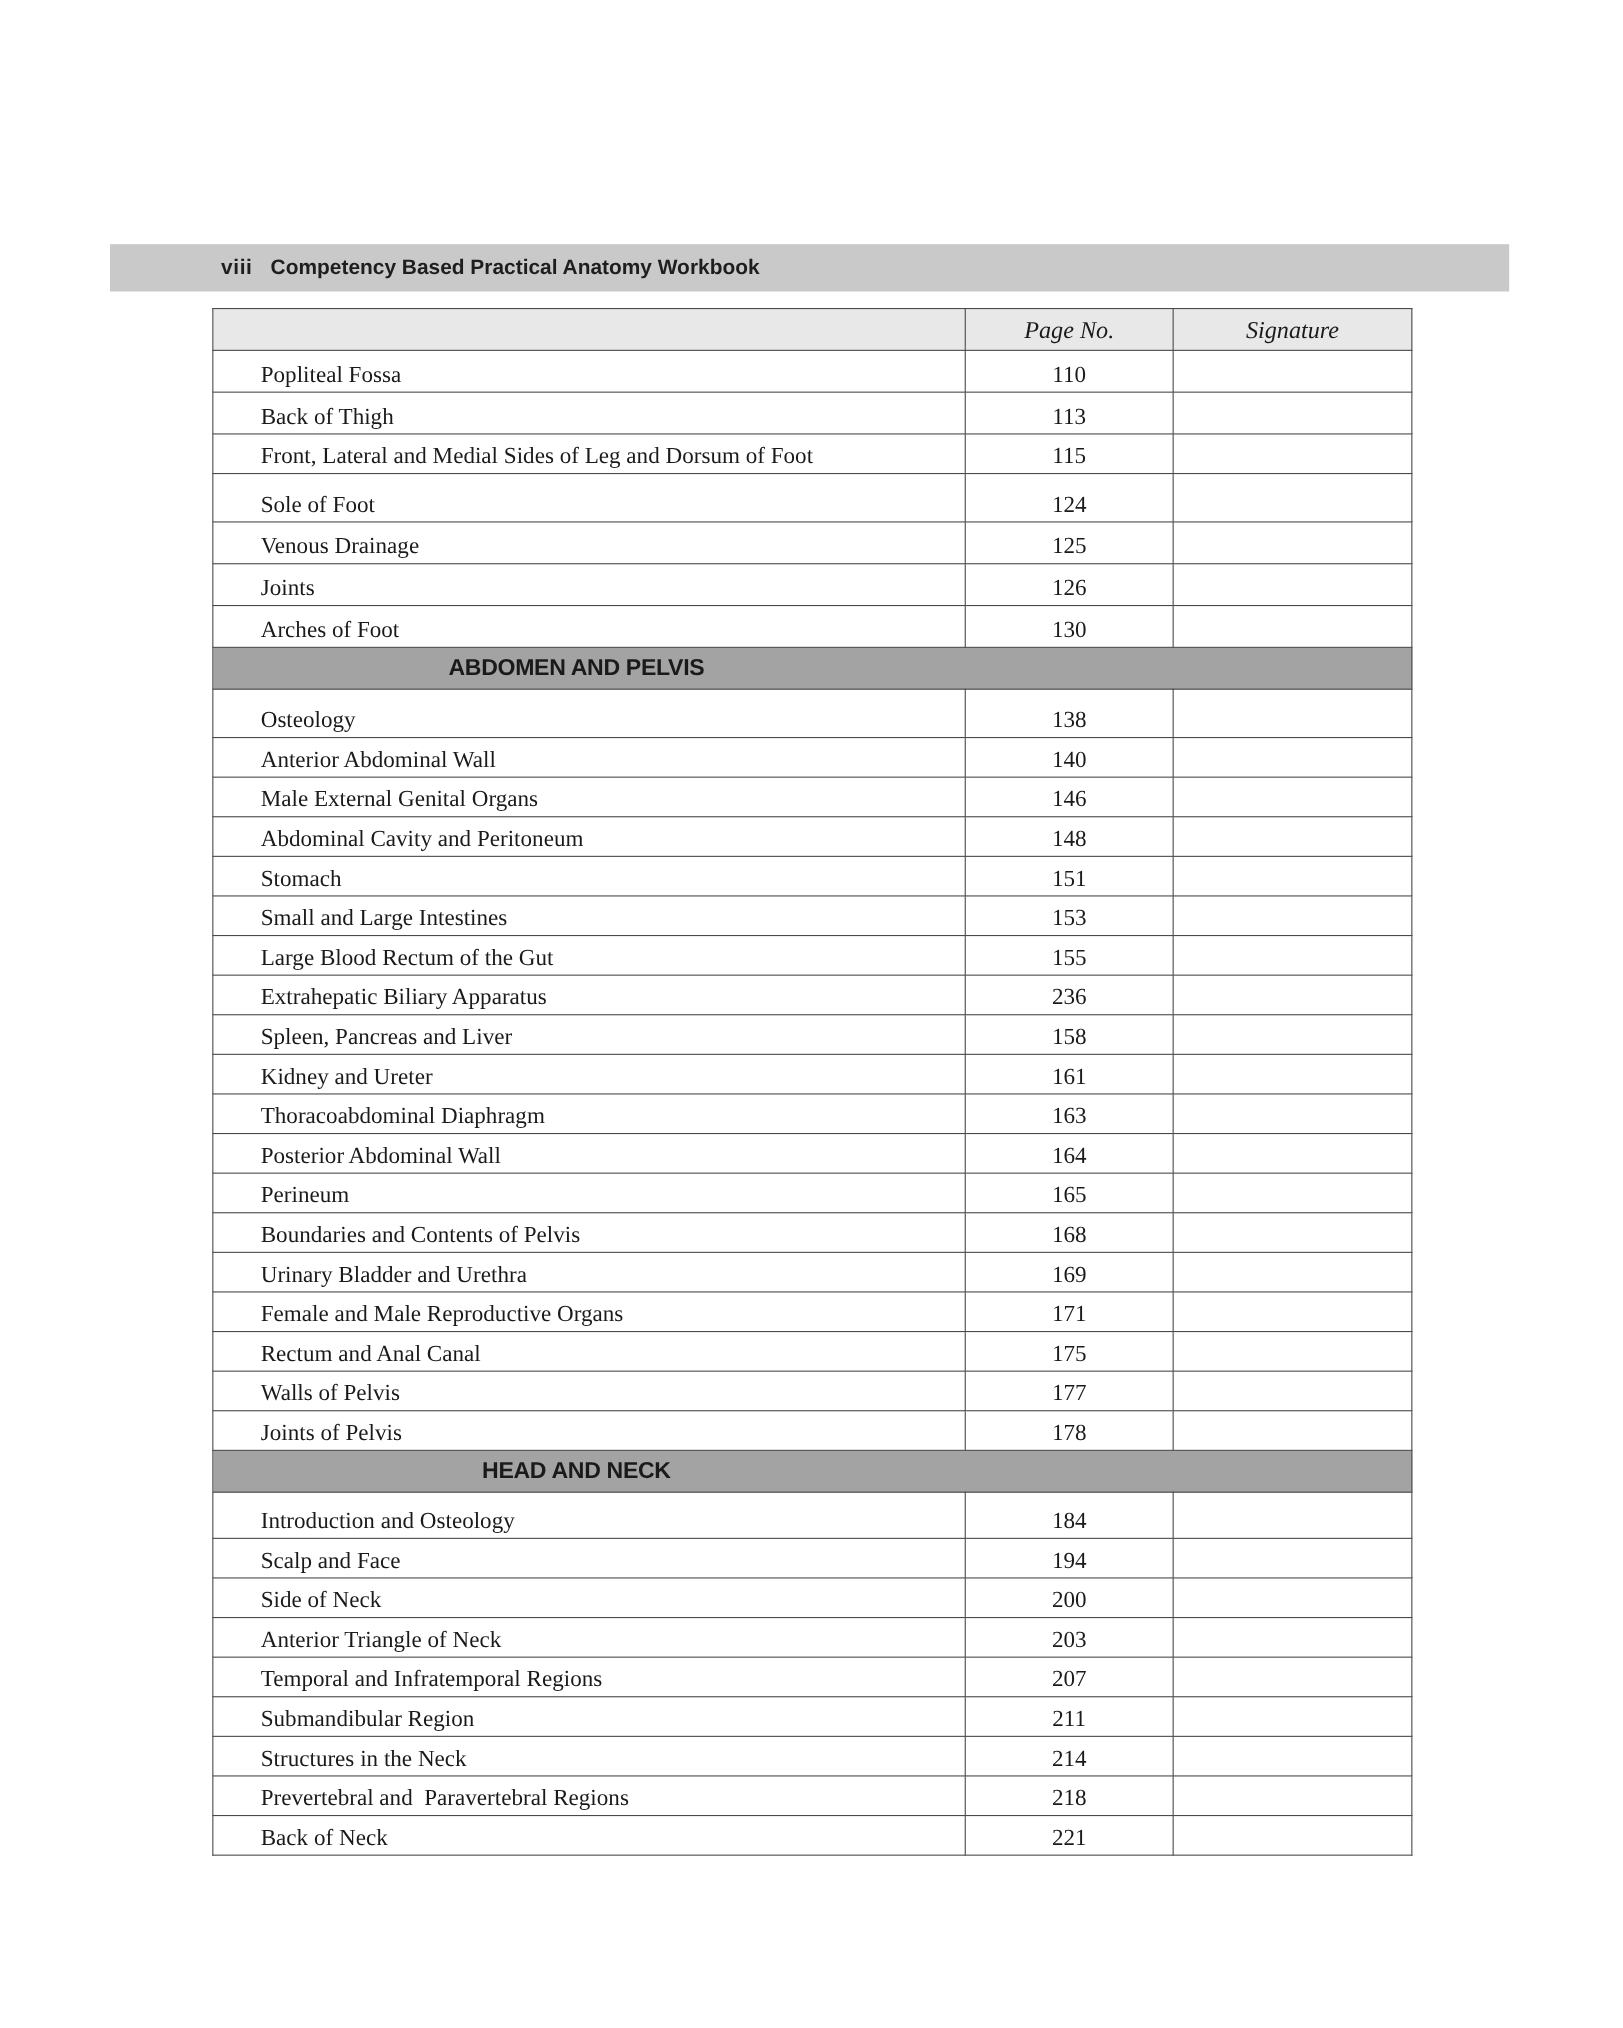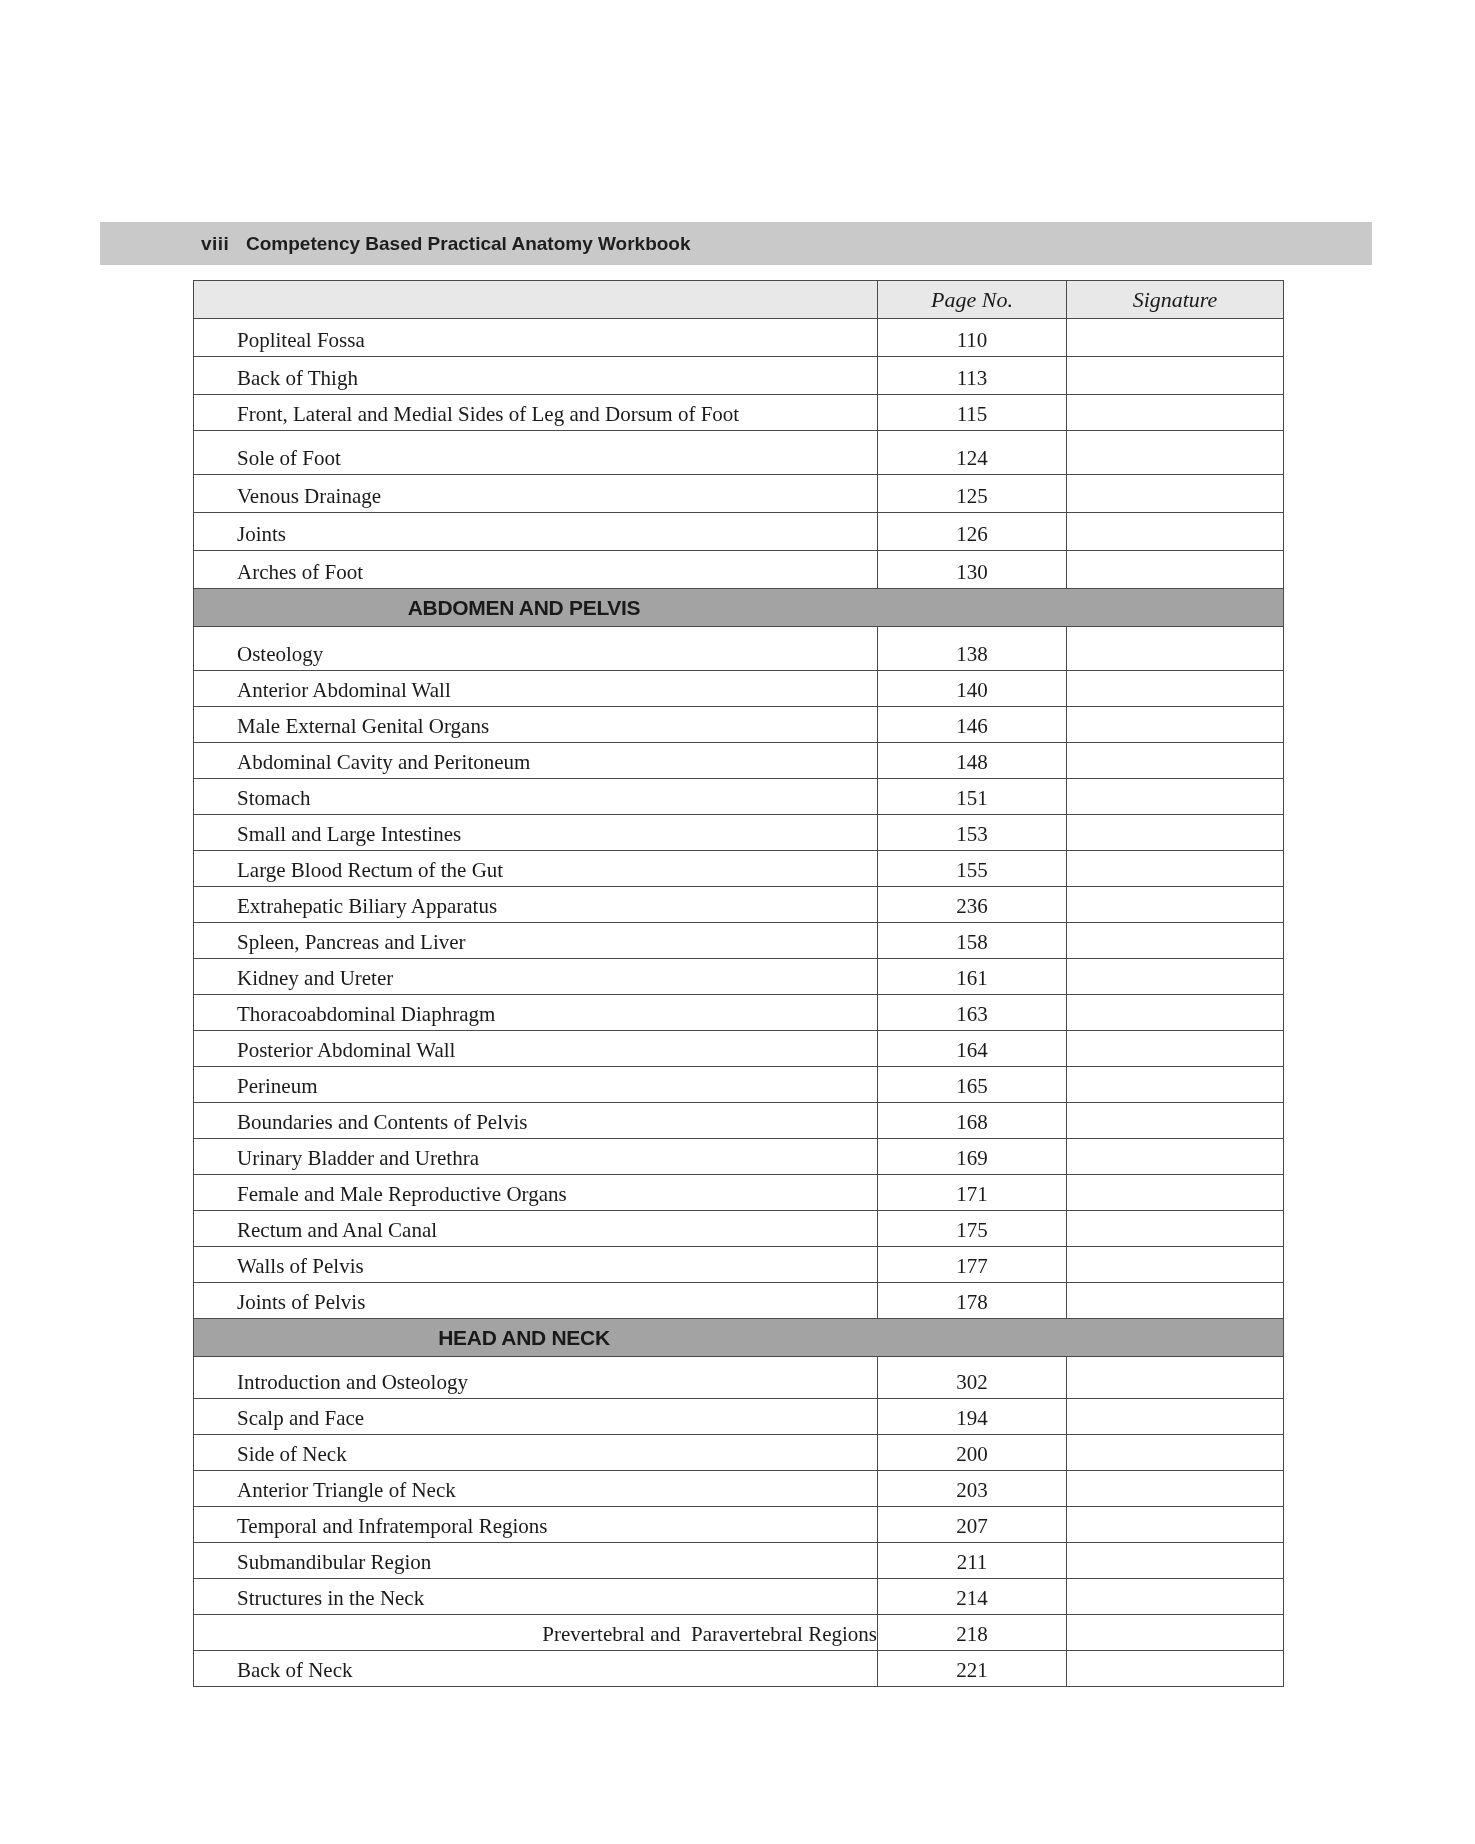--- a/index.html
+++ b/index.html
@@ -199,21 +199,21 @@
       <td class="sig"></td>
     </tr>
 
     <tr class="section">
       <td colspan="3">
           <span class="section-label">HEAD AND NECK</span>
         </td>
     </tr>
     <tr class="row first">
       <td class="topic">Introduction and Osteology</td>
-      <td class="page">302</td>
+      <td class="page">184</td>
       <td class="sig"></td>
     </tr>
     <tr class="row">
       <td class="topic">Scalp and Face</td>
       <td class="page">194</td>
       <td class="sig"></td>
     </tr>
     <tr class="row">
       <td class="topic">Side of Neck</td>
       <td class="page">200</td>
@@ -233,21 +233,21 @@
       <td class="topic">Submandibular Region</td>
       <td class="page">211</td>
       <td class="sig"></td>
     </tr>
     <tr class="row">
       <td class="topic">Structures in the Neck</td>
       <td class="page">214</td>
       <td class="sig"></td>
     </tr>
     <tr class="row">
-      <td class="topic" style="white-space: pre; text-align: right;">Prevertebral and  Paravertebral Regions</td>
+      <td class="topic" style="white-space: pre;">Prevertebral and  Paravertebral Regions</td>
       <td class="page">218</td>
       <td class="sig"></td>
     </tr>
     <tr class="row">
       <td class="topic">Back of Neck</td>
       <td class="page">221</td>
       <td class="sig"></td>
     </tr>
   </tbody>
 </table>

